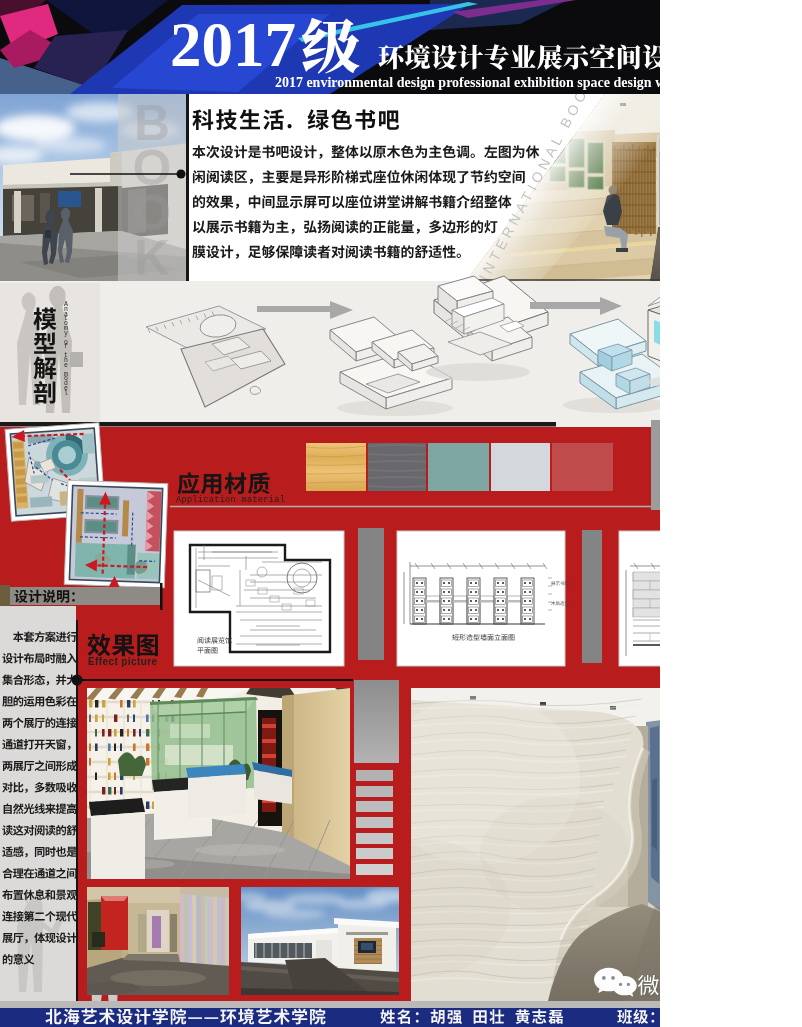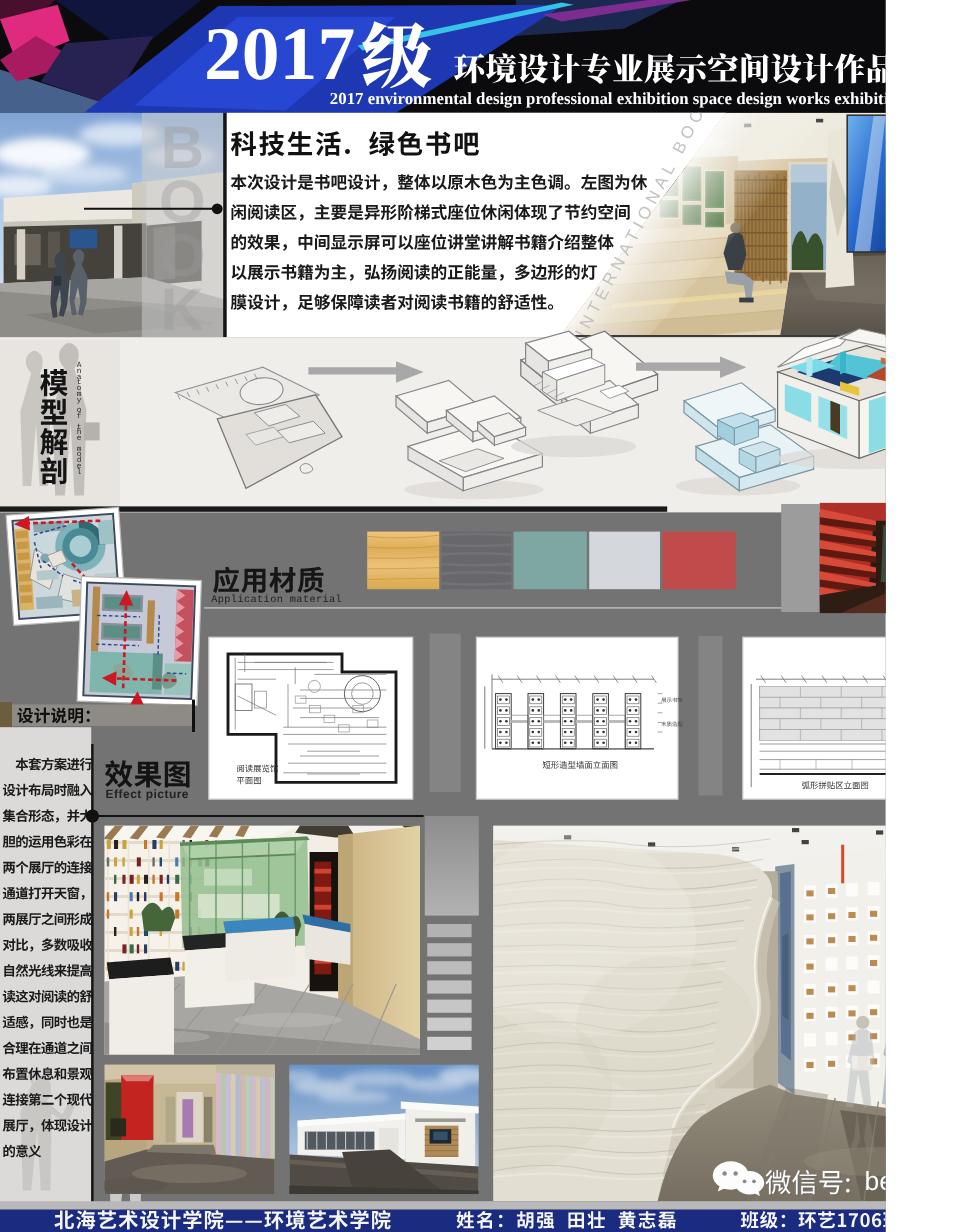--- a/index.html
+++ b/index.html
@@ -1,15 +1,15 @@
 <!DOCTYPE html>
 <html><head><meta charset="utf-8"><title>2017 Exhibition Poster</title>
 <style>
 html,body{margin:0;padding:0;background:#ffffff;font-family:"Liberation Sans",sans-serif;overflow:hidden;}
-#poster{position:relative;width:738px;height:1027px;overflow:hidden;background:#737373;}
+#poster{position:relative;width:660px;height:1027px;overflow:hidden;background:#b91c1c;}
 </style></head>
 <body>
 <div id="poster"><svg width="802" height="1027" viewBox="0 0 802 1027">
       <defs>
         <path id="g0" d="M22 -102L84 63C97 60 108 48 113 35C249 -52 340 -122 396 -170L394 -179C245 -143 86 -112 22 -102ZM646 -514C633 -508 621 -499 613 -492L729 -427L766 -469L802 -469C785 -385 758 -305 719 -232C660 -307 616 -399 586 -508C590 -584 591 -665 592 -750L723 -750C705 -685 671 -579 646 -514ZM362 -787L183 -853C166 -768 98 -612 50 -567C39 -559 13 -553 13 -553L76 -402C88 -407 98 -417 107 -432L191 -476C150 -414 104 -359 68 -333C56 -324 27 -318 27 -318L90 -165C101 -169 110 -178 118 -190C254 -242 364 -295 423 -327L423 -338C318 -330 212 -323 136 -319C239 -386 357 -491 418 -570C439 -568 452 -575 457 -584L293 -672C283 -641 265 -602 243 -561L113 -555C189 -611 277 -698 328 -769C347 -769 358 -777 362 -787ZM849 -727C870 -731 886 -738 893 -747L768 -838L718 -778L368 -778L377 -750L458 -750C458 -417 470 -141 283 85L295 99C485 -28 552 -193 576 -393C596 -292 622 -207 660 -136C597 -48 513 27 407 83L414 95C536 58 633 6 709 -58C755 3 813 52 886 91C902 28 942 -17 988 -31L990 -42C918 -65 853 -101 798 -149C868 -235 913 -336 944 -444C969 -447 979 -451 986 -462L866 -568L795 -497L770 -497C796 -565 832 -671 849 -727Z"></path>
         <path id="g1" d="M743 -467L734 -462C779 -388 829 -290 846 -201C977 -100 1087 -360 743 -467ZM845 -849L774 -754L421 -754L429 -726L582 -726C543 -504 448 -248 311 -84L321 -76C422 -145 507 -228 574 -322L574 95L595 94C679 94 716 66 717 57L717 -499C738 -502 748 -509 751 -520L690 -533C715 -595 735 -659 750 -726L945 -726C959 -726 971 -731 973 -742C926 -785 845 -849 845 -849ZM308 -838L243 -749L21 -749L29 -721L140 -721L140 -468L42 -468L50 -440L140 -440L140 -188C85 -171 40 -157 12 -150L93 3C105 -2 115 -14 118 -28C267 -133 365 -217 425 -274L422 -283L280 -234L280 -440L399 -440C413 -440 423 -445 425 -456C395 -496 335 -559 335 -559L283 -468L280 -468L280 -721L396 -721C410 -721 421 -726 424 -737C381 -778 308 -838 308 -838Z"></path>
         <path id="g2" d="M434 -696L427 -691C449 -661 467 -612 466 -567C575 -478 708 -681 434 -696ZM845 -819L781 -731L672 -731C733 -763 738 -864 542 -860L536 -855C556 -830 574 -785 573 -743C579 -738 586 -734 592 -731L344 -731L352 -703L692 -703C685 -656 674 -590 665 -542L324 -542L332 -514L949 -514C964 -514 974 -519 977 -530C934 -569 862 -625 862 -625L799 -542L697 -542C741 -573 786 -609 819 -634C841 -632 853 -639 857 -651L701 -703L932 -703C946 -703 957 -708 960 -719C918 -759 845 -819 845 -819ZM478 -176C467 -83 427 3 224 81L232 94C555 25 612 -85 631 -215L647 -215L647 -38C647 40 660 64 753 64L816 64C938 64 977 41 977 -5C977 -28 972 -42 942 -56L939 -169L929 -169C909 -115 894 -75 884 -61C878 -52 874 -50 864 -49C856 -49 845 -49 833 -49L795 -49C780 -49 777 -53 777 -64L777 -175L785 -175C826 -175 891 -197 892 -204L892 -403C911 -406 922 -415 928 -422L809 -510L752 -449L525 -449L381 -504L381 -161L400 -161C428 -161 456 -168 478 -176ZM762 -421L762 -345L518 -345L518 -421ZM518 -317L762 -317L762 -243L518 -243ZM302 -679L256 -596L256 -792C284 -796 291 -806 293 -820L119 -835L119 -587L24 -587L32 -559L119 -559L119 -221L21 -198L102 -42C114 -46 125 -57 129 -71C246 -161 323 -230 370 -278L368 -286L256 -256L256 -559L364 -559C377 -559 387 -564 390 -575C361 -615 302 -679 302 -679Z"></path>
         <path id="g3" d="M72 -844L65 -838C113 -791 171 -719 199 -652C337 -583 415 -841 72 -844ZM283 -534C309 -537 321 -545 326 -552L214 -645L152 -584L32 -584L41 -556L150 -556L150 -153C150 -129 142 -118 91 -89L192 57C207 46 222 27 230 -1C320 -94 386 -178 421 -224L417 -232L283 -166ZM426 -790L426 -701C426 -610 414 -490 304 -397L310 -389C537 -464 562 -614 562 -702L562 -752L668 -752L668 -570C668 -487 678 -461 770 -461L787 -461L714 -392L355 -392L364 -364L434 -364C460 -248 499 -161 551 -95C474 -19 374 42 254 86L259 97C403 73 521 31 616 -27C682 29 762 67 857 98C876 24 919 -25 984 -41L985 -53C895 -65 806 -82 727 -111C794 -175 846 -250 883 -335C908 -338 918 -341 925 -353L804 -461L823 -461C929 -461 975 -489 975 -541C975 -566 966 -580 936 -595L930 -597L921 -597C913 -595 901 -593 894 -592C888 -591 874 -590 867 -590C861 -590 851 -590 843 -590L818 -590C806 -590 804 -594 804 -605L804 -744C821 -746 833 -752 839 -759L722 -851L657 -780L582 -780L426 -833ZM615 -166C543 -212 485 -275 450 -364L720 -364C696 -292 661 -226 615 -166Z"></path>
         <path id="g4" d="M121 -844L114 -838C157 -793 209 -723 232 -658C369 -583 458 -840 121 -844ZM309 -526C333 -529 343 -537 349 -544L236 -638L173 -576L27 -576L36 -548L171 -548L171 -151C171 -127 163 -116 116 -87L218 60C231 51 244 36 253 14C356 -77 432 -160 471 -205L468 -214L309 -153ZM767 -831L582 -849L582 -481L368 -481L376 -453L582 -453L582 91L610 91C666 91 730 55 730 40L730 -453L959 -453C974 -453 985 -458 988 -469C939 -514 856 -581 856 -581L782 -481L730 -481L730 -803C759 -807 765 -817 767 -831Z"></path>
         <path id="g5" d="M743 -778L670 -681L527 -681L559 -792C585 -789 597 -801 602 -813L414 -867C407 -826 391 -757 371 -681L93 -681L101 -653L363 -653C349 -600 333 -544 316 -492L35 -492L43 -464L308 -464C293 -417 278 -373 264 -338C251 -330 238 -321 229 -313L367 -232L420 -296L640 -296C617 -243 583 -176 550 -120C475 -145 372 -157 234 -146L229 -135C363 -92 530 10 617 104C734 123 764 -26 591 -105C669 -151 755 -212 810 -260C833 -262 843 -265 851 -275L720 -401L639 -324L423 -324L465 -464L932 -464C947 -464 958 -469 961 -480C911 -526 824 -596 824 -596L748 -492L473 -492L519 -653L845 -653C859 -653 870 -658 873 -669C825 -713 743 -778 743 -778Z"></path>

